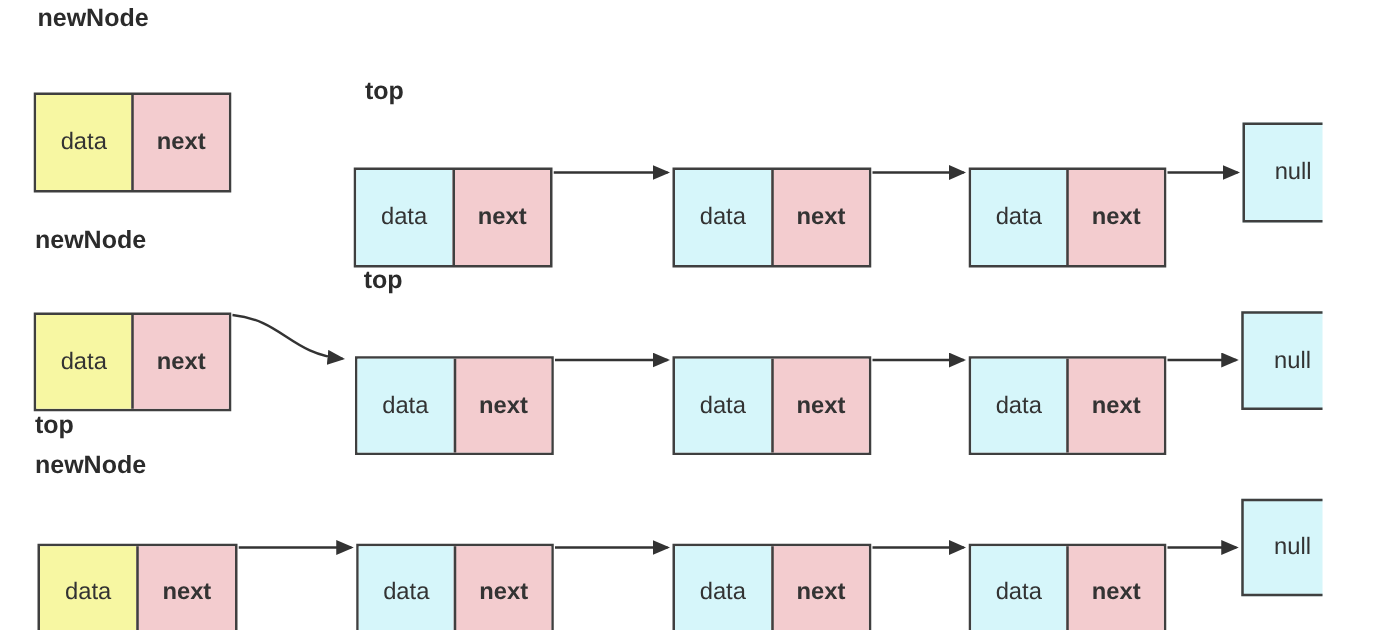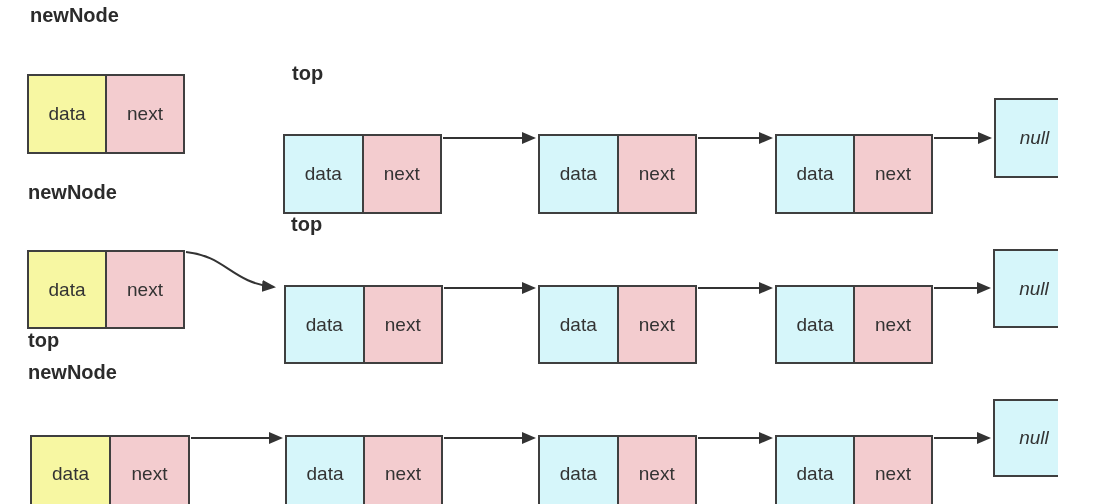--- a/index.html
+++ b/index.html
@@ -27,35 +27,34 @@
     margin-top: 36px;
   }
   .cell {
     flex: 1 1 0;
     display: flex;
     align-items: center;
     justify-content: center;
     font-size: 19px;
     color: var(--cell-text, #333333);
   }
-  .cell + .cell { border-left: 2px solid var(--border, #3f3f3f); }
+  .cell + .cell { border-left: 2px solid var(--border, #3f3f3f); font-weight: bold; }
   .bg-yellow { background: var(--yellow, #f7f7a2); }
   .bg-pink   { background: var(--pink, #f3cccf); }
   .bg-cyan   { background: var(--cyan, #d6f6fa); }
   .nullbox {
     position: absolute;
     box-sizing: border-box;
     border: 2px solid var(--border, #3f3f3f);
     background: var(--cyan, #d6f6fa);
     display: flex;
     align-items: center;
     justify-content: center;
     font-size: 19px;
     color: var(--cell-text, #333333);
-    font-style: italic;
   }
   svg.arrows {
     position: absolute;
     left: 0; top: 0;
     width: 1098px; height: 504px;
     pointer-events: none;
   }
   svg.arrows line, svg.arrows path.curve {
     stroke: var(--arrow, #333333);
     stroke-width: 2;

